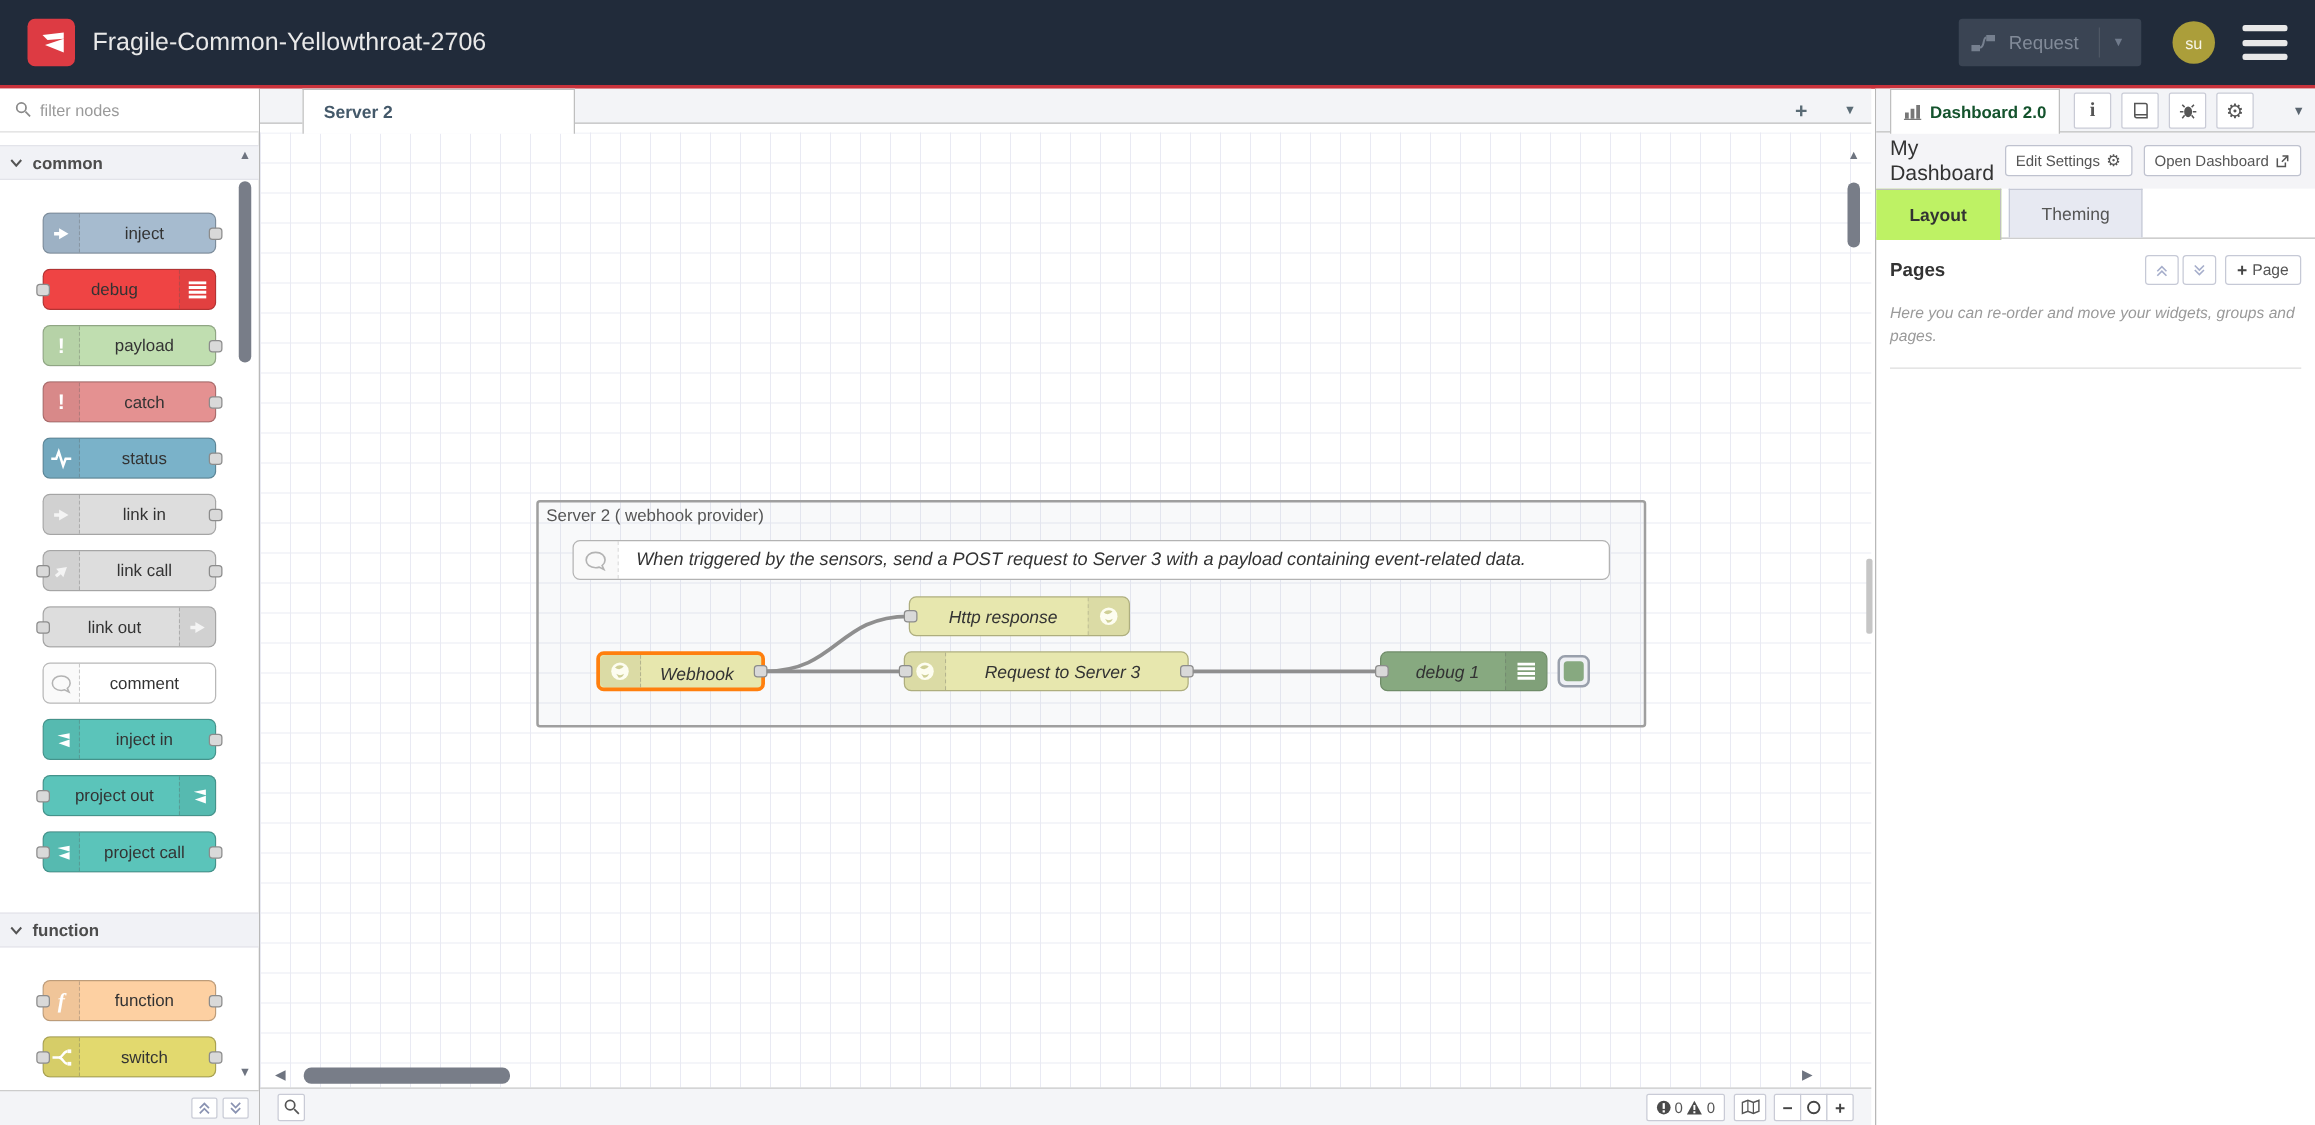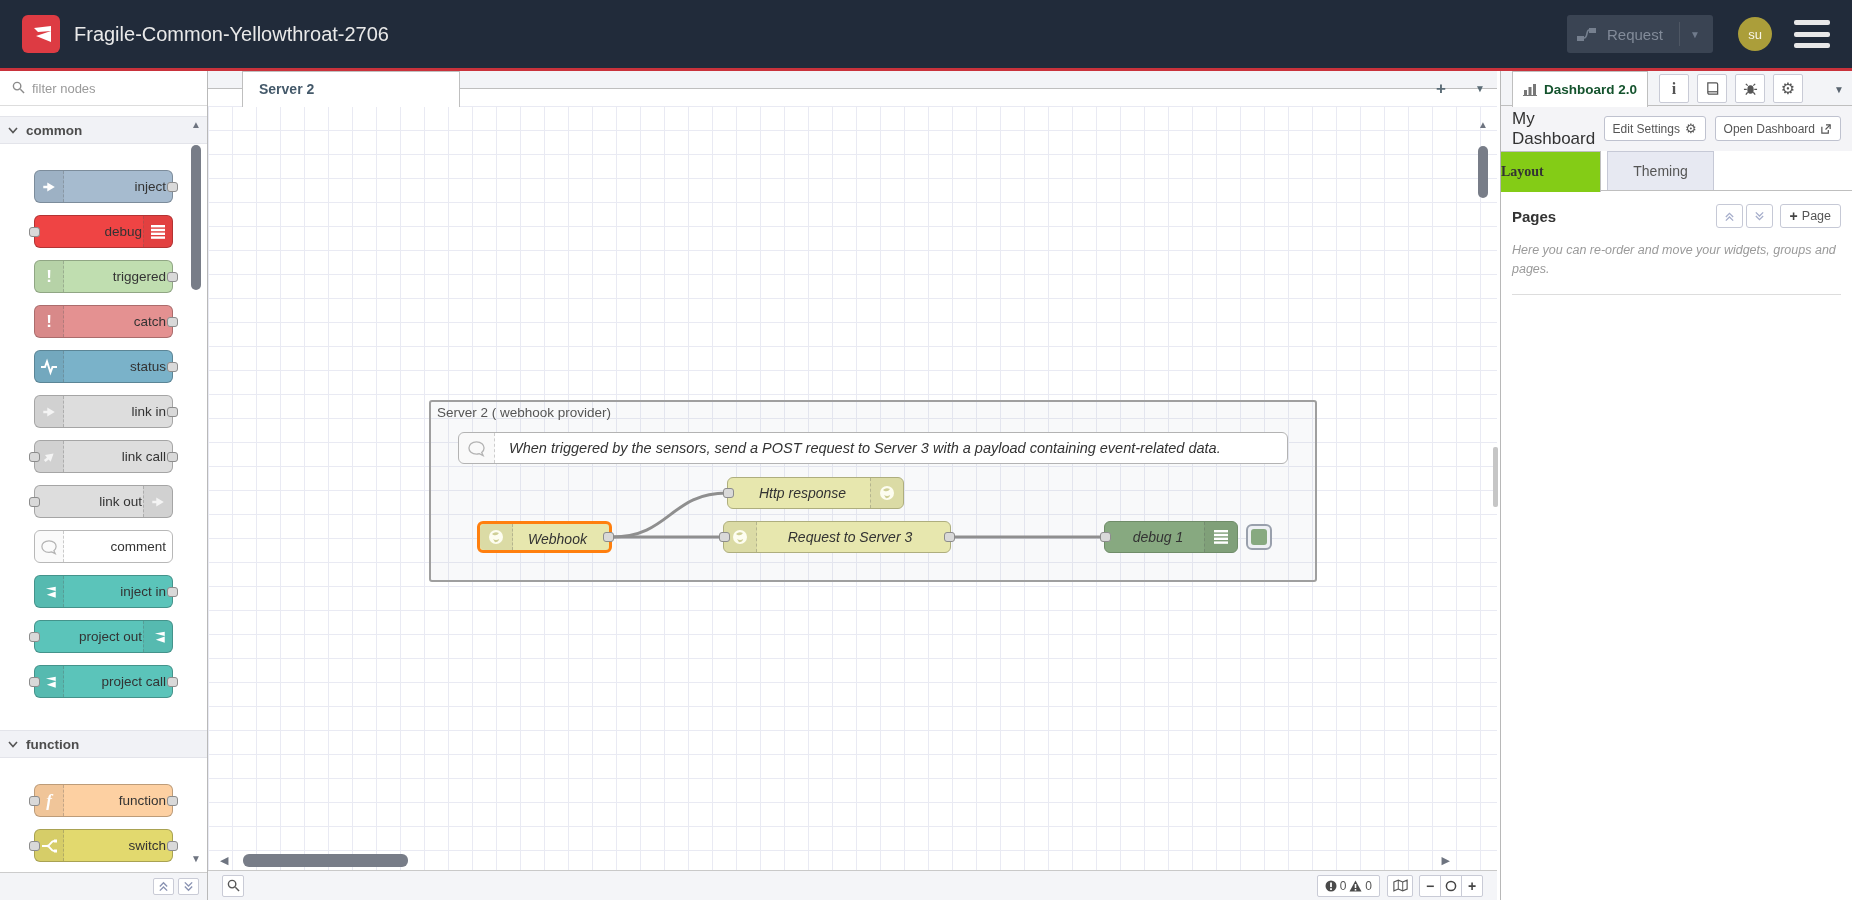--- a/index.html
+++ b/index.html
@@ -36,39 +36,39 @@
   .pal-cat svg{margin-right:8px;}
   .cat-common{margin-top:10px;}
   .cat-function{margin-top:32px;}
   .pnode{position:relative;width:139px;height:33px;margin:12px auto 0;cursor:move;}
   .pnode.first{margin-top:26px;}
   .pnode .body{position:absolute;left:0;top:0;right:0;bottom:0;border-radius:6px;border:1px solid rgba(0,0,0,0.25);}
   .pnode .zone{position:absolute;top:0;bottom:0;width:29px;background:rgba(0,0,0,0.05);
                display:flex;align-items:center;justify-content:center;}
   .pnode .zone.l{left:0;border-right:1px dashed rgba(90,90,90,0.30);border-radius:5px 0 0 5px;}
   .pnode .zone.r{right:0;border-left:1px dashed rgba(90,90,90,0.30);border-radius:0 5px 5px 0;}
-  .plabel{position:absolute;top:0;height:31px;line-height:31px;font-size:13.5px;color:#333;text-align:right;}
+  .plabel{position:absolute;top:0;height:31px;line-height:31px;font-size:13.5px;color:#333;text-align:center;}
   .plabel.l{left:30px;right:6px;}
   .plabel.r{left:6px;right:30px;}
   .port{position:absolute;width:11px;height:10px;background:#d9d9d9;border:1px solid #8c8c8c;border-radius:3px;top:50%;margin-top:-5px;}
   .port.in{left:-5px;}
   .port.out{right:-5px;}
   .excl{color:#fff;font-weight:bold;font-size:17px;line-height:1;}
   .fglyph{color:#fff;font-family:"Liberation Serif",serif;font-style:italic;font-weight:bold;font-size:17px;line-height:1;}
   .pal-sb{position:absolute;right:3px;top:0;width:16px;bottom:28px;}
   .sb-arrow{position:absolute;left:0;width:16px;text-align:center;color:#6e7480;font-size:10px;line-height:14px;cursor:pointer;}
   .pal-thumb{position:absolute;left:3px;top:74px;width:10px;height:145px;background:#787d88;border-radius:5px;cursor:pointer;}
   .pal-footer{position:absolute;left:0;right:0;bottom:0;height:28px;background:#f3f4f7;border-top:1px solid #ccc;
               display:flex;align-items:center;justify-content:flex-end;padding:0 8px;gap:4px;}
   .mini-btn{width:21px;height:17px;background:#fff;border:1px solid #c9cbd6;border-radius:2px;
             display:flex;align-items:center;justify-content:center;cursor:pointer;}
 
   
   .wswrap{position:absolute;left:208px;top:71px;right:355px;bottom:0;}
-  .tabbar{position:absolute;left:0;top:0;right:0;height:18px;background:#f3f4f7;border-bottom:1px solid #bfbfbf;}
+  .tabbar{position:absolute;left:0;top:0;right:0;height:28px;background:#f3f4f7;border-bottom:1px solid #bfbfbf;}
   .wstab{position:absolute;left:34px;top:0;width:218px;height:36px;background:#fff;border:1px solid #bfbfbf;border-bottom:none;
          z-index:2;padding-left:16px;line-height:34px;font-size:14px;font-weight:bold;color:#44596a;cursor:pointer;}
   .tab-plus{position:absolute;right:44px;top:7px;width:24px;height:22px;color:#5a6b75;font-size:17px;font-weight:bold;
             text-align:center;line-height:21px;cursor:pointer;}
   .tab-caret{position:absolute;right:12px;top:12px;color:#5a6b75;font-size:10px;cursor:pointer;}
   .canvas{position:absolute;left:0;top:35px;right:0;bottom:30px;background:#fff;
           background-image:linear-gradient(#e9eaf3 1px,transparent 1px),linear-gradient(90deg,#e9eaf3 1px,transparent 1px);
           background-size:24px 24px;overflow:hidden;cursor:default;}
   .group{position:absolute;left:221px;top:294px;width:888px;height:182px;border:2px solid #9f9f9f;border-radius:3px;
          background:rgba(125,135,165,0.05);}
@@ -118,22 +118,22 @@
   .sb-tab{position:absolute;left:11px;top:0;width:136px;height:36px;background:#fff;border:1px solid #bfbfbf;border-bottom:none;
           z-index:2;display:flex;align-items:center;justify-content:center;gap:6px;font-size:13.5px;font-weight:bold;color:#14532d;cursor:pointer;}
   .sb-iconbtn{position:absolute;top:3px;width:30px;height:29px;background:#fff;border:1px solid #c9cbd6;border-radius:2px;
               display:flex;align-items:center;justify-content:center;cursor:pointer;color:#555;}
   .sb-caret{position:absolute;right:8px;top:13px;color:#5a6570;font-size:10px;cursor:pointer;}
   .sb-dashrow{height:45px;background:#f4f4f7;display:flex;align-items:center;padding:0 11px;}
   .sb-dashtitle{font-size:17px;color:#333;}
   .sb-smbtn{height:25px;background:#fff;border:1px solid #bfc2cf;border-radius:3px;display:flex;align-items:center;
             gap:5px;padding:0 8px;font-size:12px;color:#555;cursor:pointer;white-space:nowrap;}
   .sb-tabs2{position:relative;height:40px;border-bottom:1px solid #bfbfbf;background:#fff;}
-  .sb2-active{position:absolute;left:0;top:0;width:100px;height:41px;background:#84cc16;border:1px solid #bfbfbf;border-left:none;border-bottom:none;
-              z-index:2;line-height:40px;font-size:14px;font-weight:bold;color:#333;cursor:pointer;font-family:Liberation Serif, serif;}
+  .sb2-active{position:absolute;left:0;top:0;width:100px;height:41px;background:#bef264;border:1px solid #bfbfbf;border-left:none;border-bottom:none;
+              z-index:2;line-height:40px;text-align:center;font-size:14px;font-weight:bold;color:#333;cursor:pointer;}
   .sb2-idle{position:absolute;left:106px;top:0;width:107px;height:39px;background:#e7e9f2;border:1px solid #c6c9d6;border-bottom:none;
             line-height:38px;text-align:center;font-size:14px;color:#555;cursor:pointer;}
   .pages{padding:13px 11px 0 11px;}
   .pages-head{display:flex;align-items:center;}
   .pages-title{font-size:15px;font-weight:bold;color:#333;}
   .pages-btns{margin-left:auto;display:flex;gap:3px;}
   .chev-btn{width:27px;height:24px;background:#fff;border:1px solid #c6c9d6;border-radius:3px;
             display:flex;align-items:center;justify-content:center;cursor:pointer;}
   .addpage{height:24px;background:#fff;border:1px solid #c6c9d6;border-radius:3px;display:flex;align-items:center;
            gap:4px;padding:0 9px;font-size:12.5px;color:#555;cursor:pointer;margin-left:4px;}
@@ -216,21 +216,21 @@
         <span class="plabel r">debug</span>
       </div>
       <span class="port in"></span>
     </div>
 
     <div class="pnode">
       <div class="body" style="background: rgb(192, 222, 176);">
         <div class="zone l">
             <span class="excl">!</span>
           </div>
-        <span class="plabel l">triggered</span>
+        <span class="plabel l">payload</span>
       </div>
       <span class="port out"></span>
     </div>
 
     <div class="pnode">
       <div class="body" style="background: rgb(228, 145, 145);">
         <div class="zone l">
             <span class="excl">!</span>
           </div>
         <span class="plabel l">catch</span>

